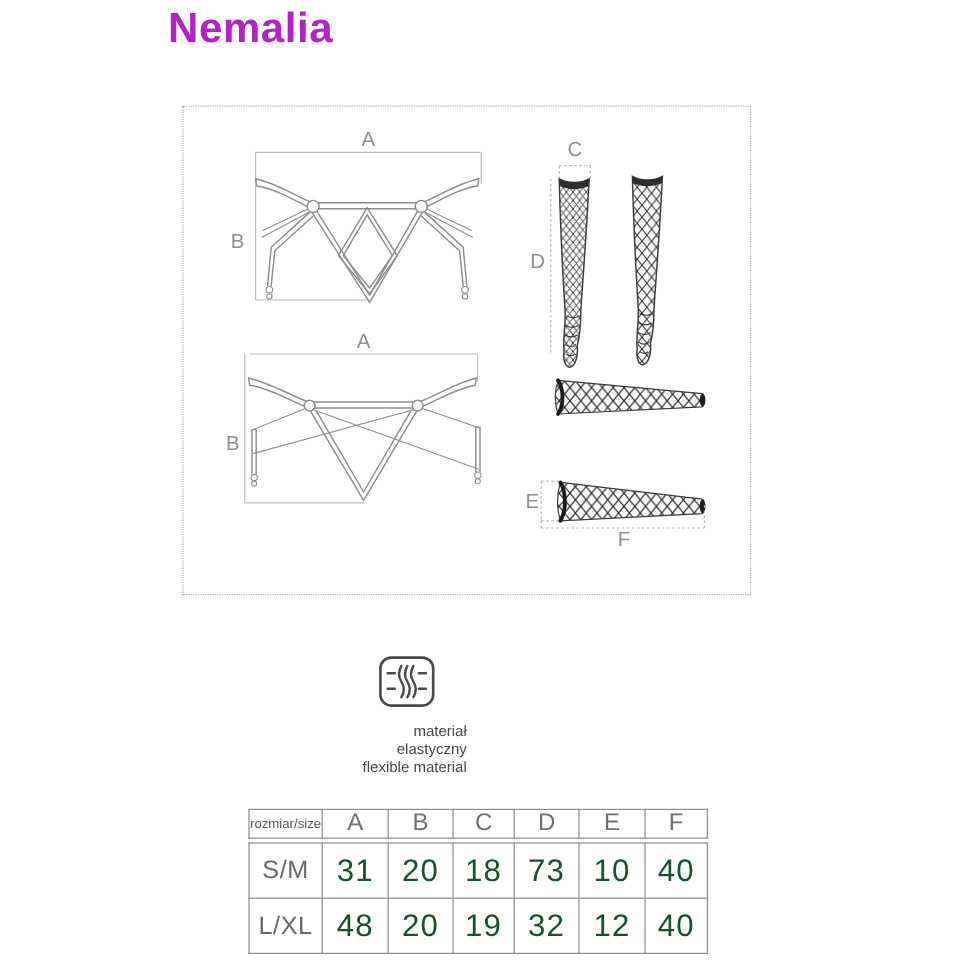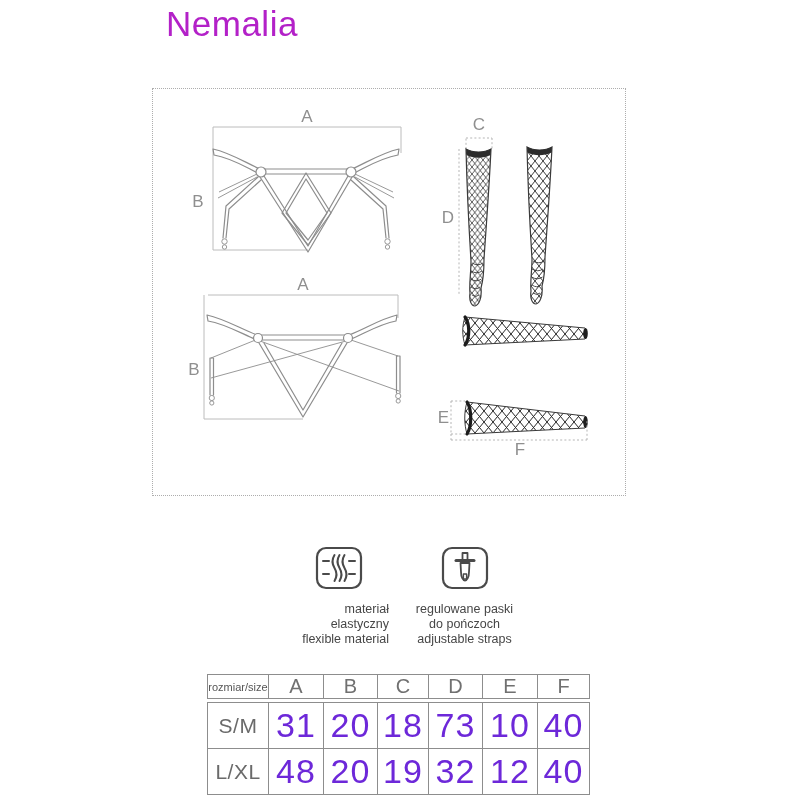--- a/index.html
+++ b/index.html
@@ -1,18 +1,18 @@
 <!DOCTYPE html>
 <html><head>
 <meta charset="utf-8">
 <style>
   html,body{margin:0;padding:0;background:#fff;}
   .page{position:relative;width:800px;height:800px;background:#ffffff;overflow:hidden;
         font-family:"Liberation Sans",sans-serif;}
-  .title{position:absolute;left:166px;top:4px;margin:0;font-size:35px;font-weight:400;
+  .title{position:absolute;left:140px;top:4px;margin:0;font-size:35px;font-weight:700;
          letter-spacing:.5px;}
   .diagram-box{position:absolute;left:152px;top:88px;width:472px;height:406px;
                border:1px dotted #adadad;}
   .diagram-box svg{position:absolute;display:block;}
   .svg-front{left:16px;top:20px;}
   .svg-back{left:16px;top:187px;}
   .svg-stockings{left:286px;top:22px;}
   .svg-tubes{left:286px;top:212px;}
   .dim{stroke:#bcbcbc;stroke-width:1;fill:none;}
   .dash{stroke:#b5b5b5;stroke-width:1;fill:none;stroke-dasharray:2 2.2;}
@@ -34,21 +34,21 @@
   .caption{margin-top:12px;font-size:12.5px;line-height:15px;color:#464646;font-weight:500;}
   .size-table{position:absolute;left:207px;top:674px;width:382px;}
   .size-table table{border-collapse:collapse;table-layout:fixed;width:382px;}
   .size-table td{border:1px solid #8d8d8d;text-align:center;vertical-align:middle;padding:0;}
   .tbl-head{margin-bottom:3px;}
   .tbl-head td{height:19px;}
   .tbl-body td{height:45px;}
   .cell-rozmiar{font-size:11px;color:#565656;}
   .cell-letter{font-size:20px;color:#707070;}
   .cell-size{font-size:21px;color:#6a6a6a;letter-spacing:.5px;}
-  .cell-num{font-size:34px;color:#6d28d9;font-weight:300;letter-spacing:1px;}
+  .cell-num{font-size:26px;color:#14532d;font-weight:300;letter-spacing:1px;}
 </style>
 </head>
 <body>
 
 <div class="page">
 
   <h1 class="title" style="color: rgb(179, 33, 200);">Nemalia</h1>
 
   <div class="diagram-box">
 
@@ -173,35 +173,20 @@
       <path class="icon-stroke" stroke-width="2" d="M19.5,9 q-4,6.5 0,13 q4,6.5 0,13"></path>
       <path class="icon-stroke" stroke-width="2" d="M24.5,9 q-4,6.5 0,13 q4,6.5 0,13"></path>
       <path class="icon-stroke" stroke-width="2" d="M29.5,9 q-4,6.5 0,13 q4,6.5 0,13"></path>
     </svg>
     <div class="caption">
       <div>materiał elastyczny</div>
       <div>flexible material</div>
     </div>
   </div>
 
-  <div class="feature feature-2">
-    <svg width="48" height="44" viewBox="0 0 48 44">
-      <rect class="icon-stroke" x="2" y="2" width="44" height="40" rx="9" stroke-width="2.2"></rect>
-      <path class="icon-stroke" stroke-width="1.8" d="M21.5,7 V13 M26.5,7 V13 M21.5,7 H26.5"></path>
-      <path class="icon-stroke" stroke-width="3" d="M15,14.5 H33"></path>
-      <path class="icon-stroke" stroke-width="1.8" d="M19.5,17 H28.5 L28,26
-        C28,31 26,34.5 24,34.5 C22,34.5 20,31 20,26 Z"></path>
-      <rect class="icon-stroke" x="22.4" y="28" width="3.2" height="5" stroke-width="1.4" fill="#ffffff"></rect>
-    </svg>
-    <div class="caption">
-      <div>regulowane paski</div>
-      <div>do pończoch</div>
-      <div>adjustable straps</div>
-    </div>
-  </div>
 
   <div class="size-table">
     <table class="tbl-head">
       <colgroup>
           <col style="width:61px">
           <col style="width:55px">
           <col style="width:54px">
         <col style="width:51px">
           <col style="width:54px">
           <col style="width:55px">

